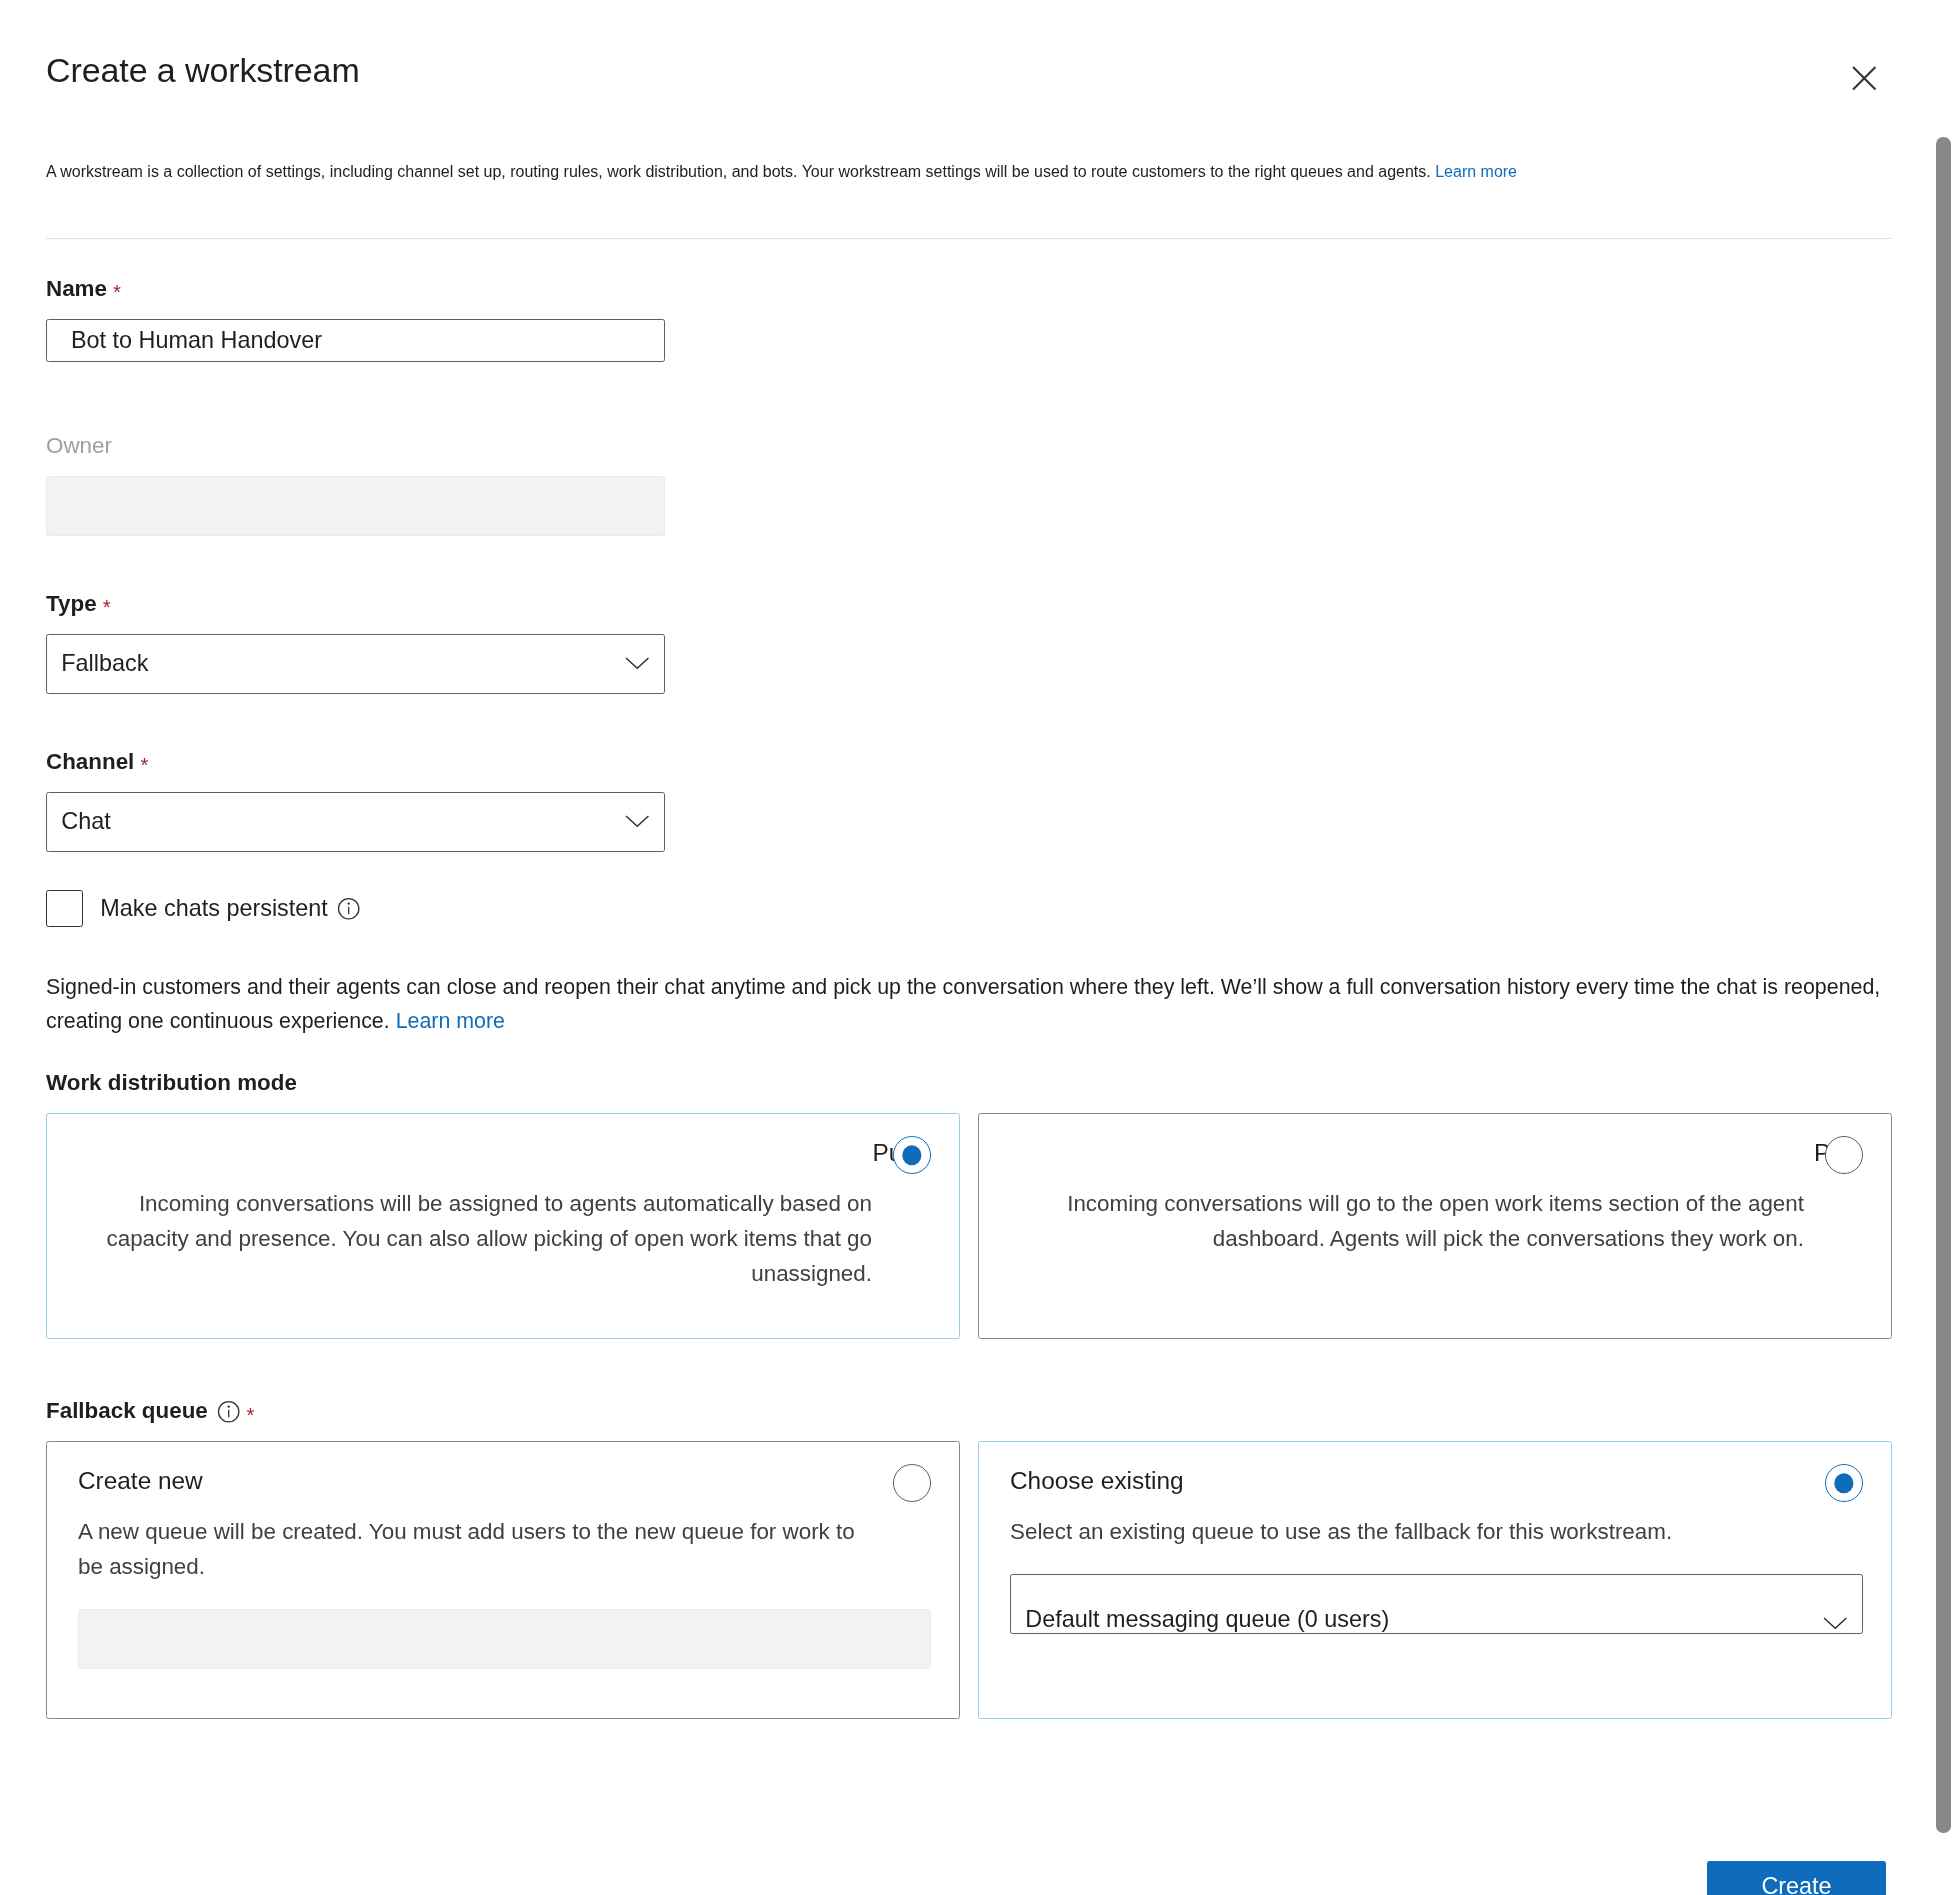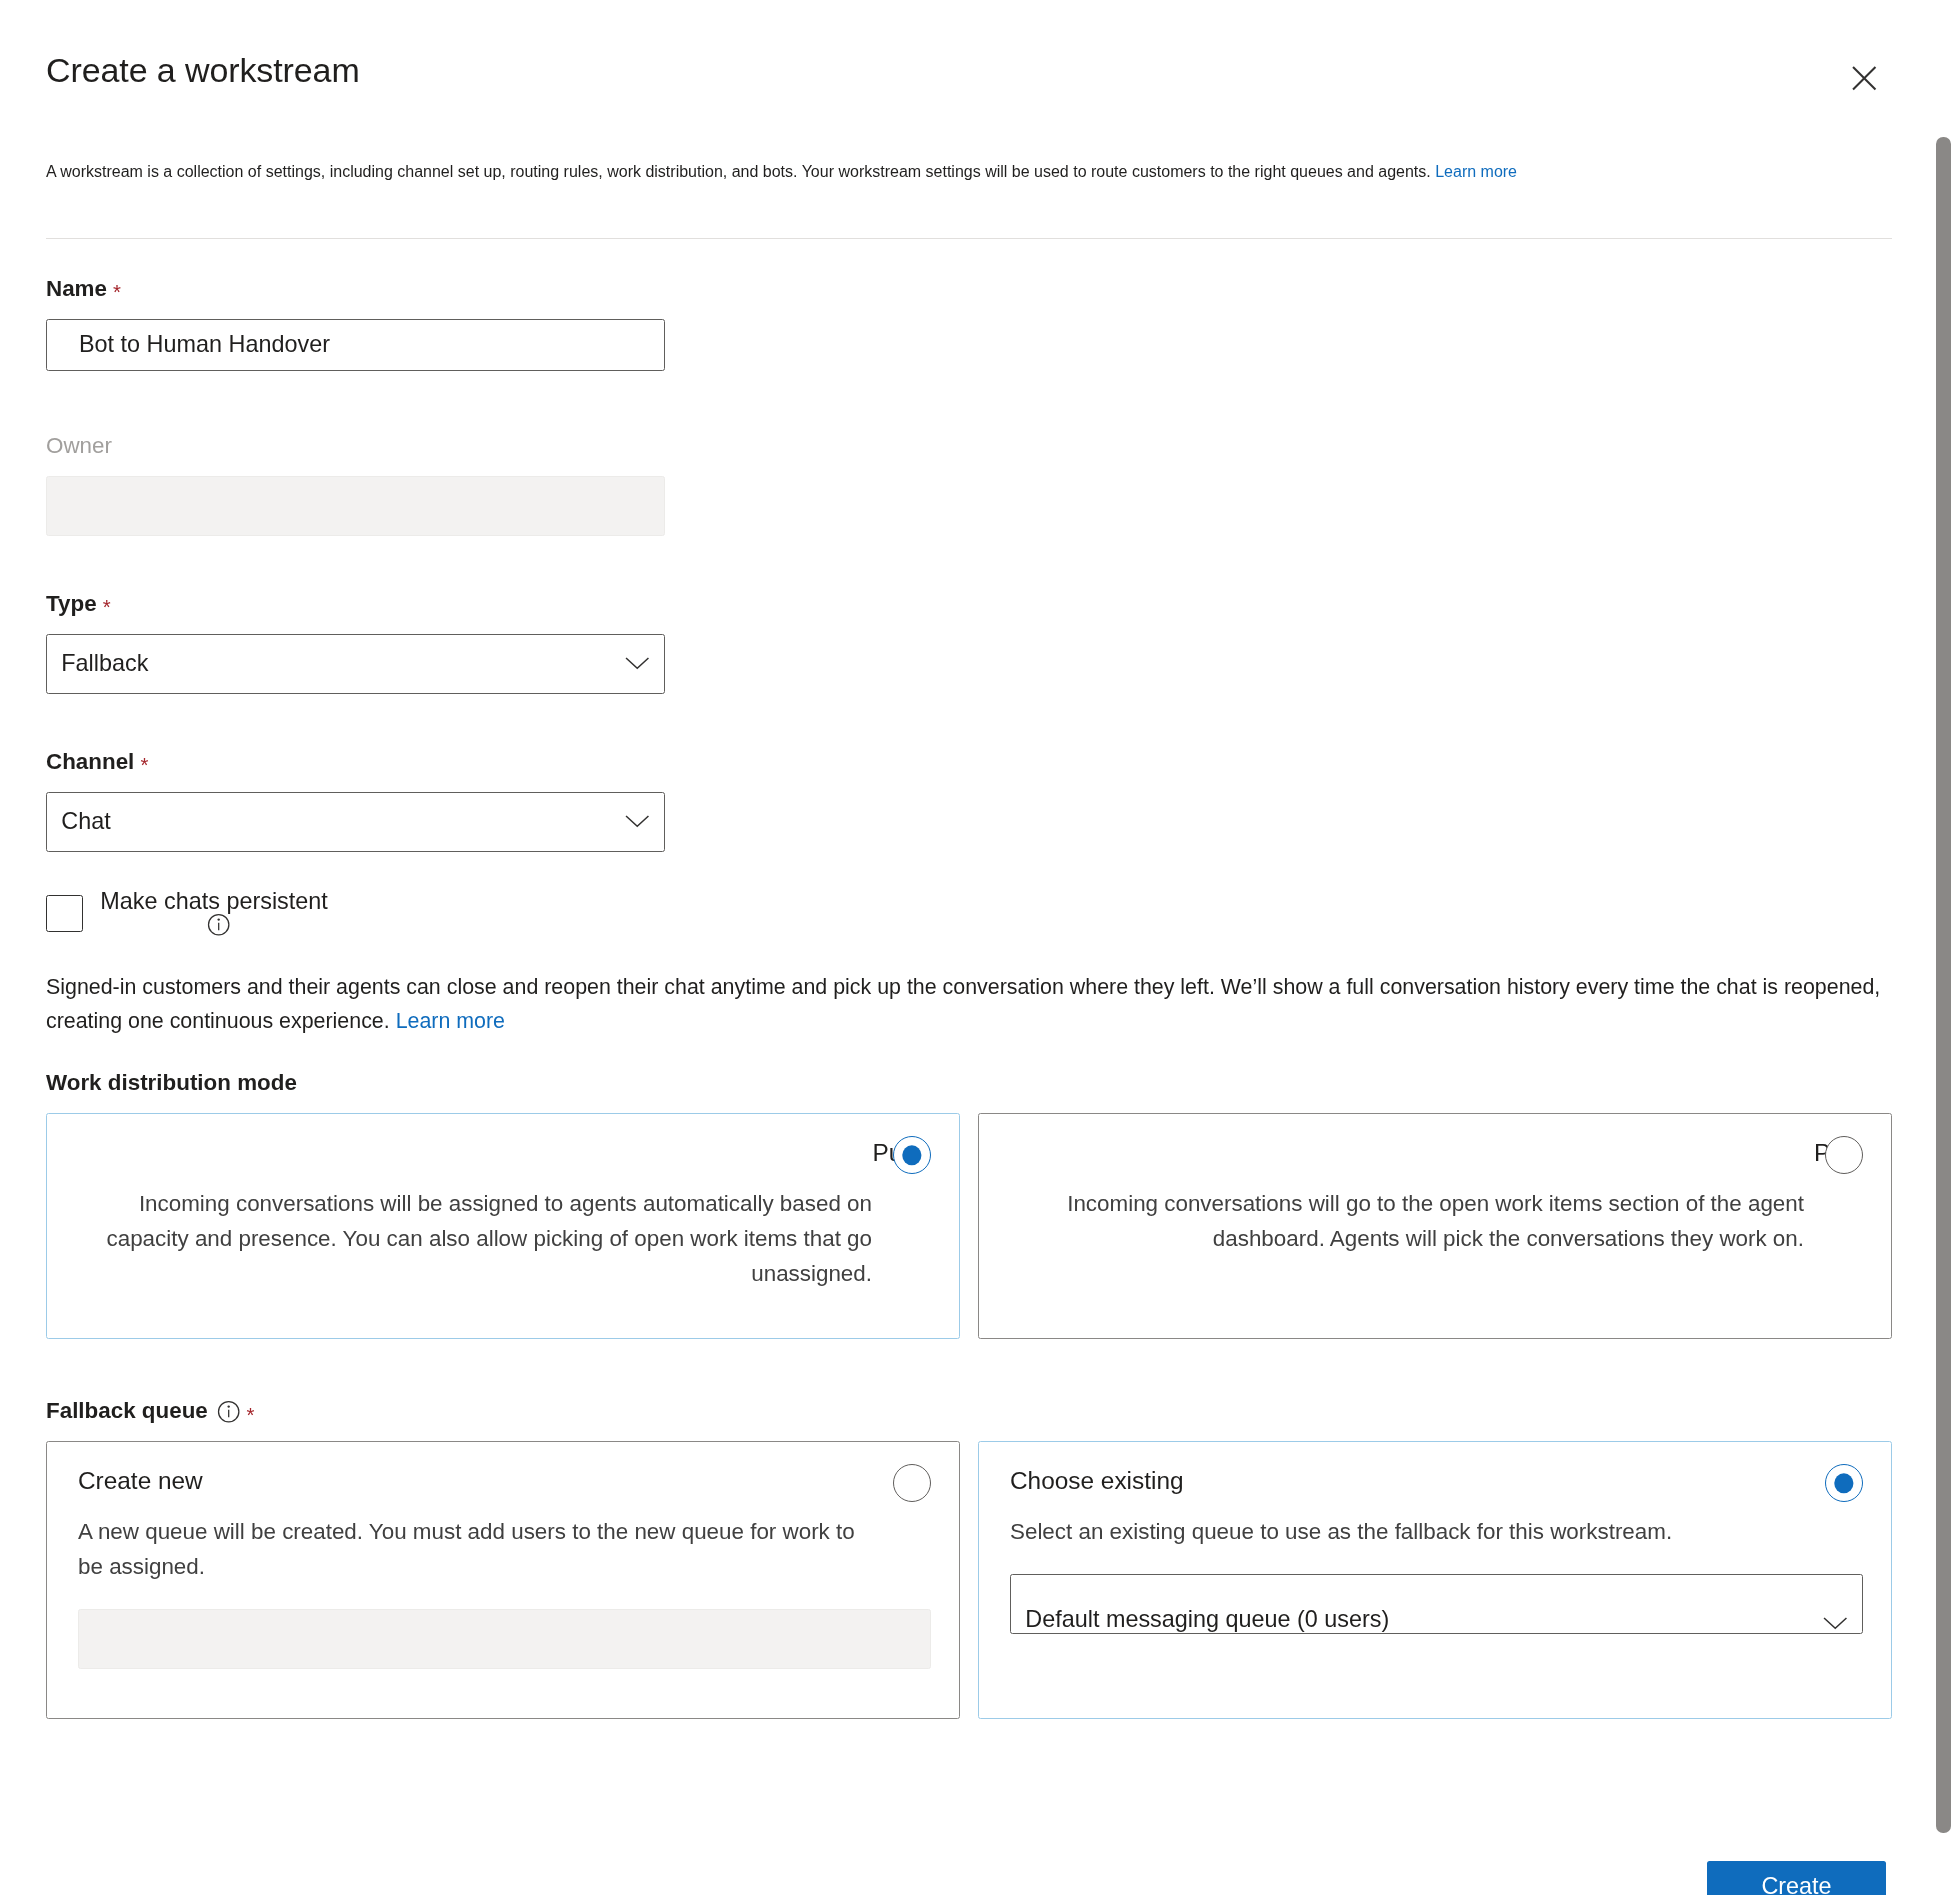--- a/index.html
+++ b/index.html
@@ -109,28 +109,28 @@
     height: 23.4px;
     margin-left: 9.2px;
     position: relative;
     top: 0px;
   }
 
   
   .text-input {
     box-sizing: border-box;
     width: 619px;
-    height: 52px;
+    height: 43px;
     border: 1px solid #605e5c;
     border-radius: 2.5px;
     background: #ffffff;
     font-family: "Liberation Sans", sans-serif;
     font-size: 23.4px;
     color: #201f1e;
-    padding: 0 32px;
+    padding: 0 24px;
     outline: none;
   }
   .disabled-input {
     box-sizing: border-box;
     width: 619px;
     height: 60px;
     border: 0.5px solid #ecebe9;
     border-radius: 2.5px;
     background: #f3f2f1;
   }
@@ -189,21 +189,20 @@
     cursor: pointer;
     flex: 0 0 auto;
   }
   .checkbox-label {
     font-size: 23.4px;
     color: #201f1e;
     margin-left: 17.3px;
     display: flex;
     align-items: center;
     line-height: 1;
-    flex-direction: column;
   }
 
   .help-text {
     position: absolute;
     left: 46px;
     top: 950px;
     width: 1843px;
     font-size: 21.4px;
     line-height: 1.58;
     color: #201f1e;

